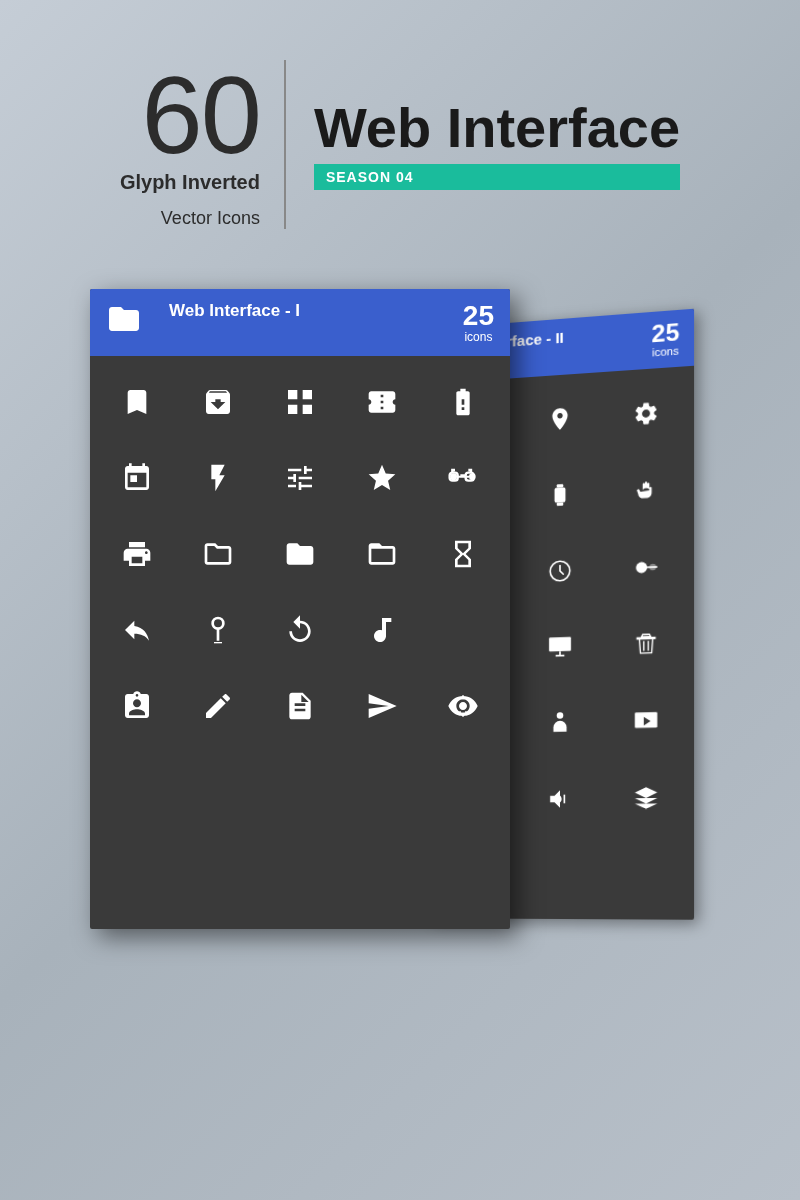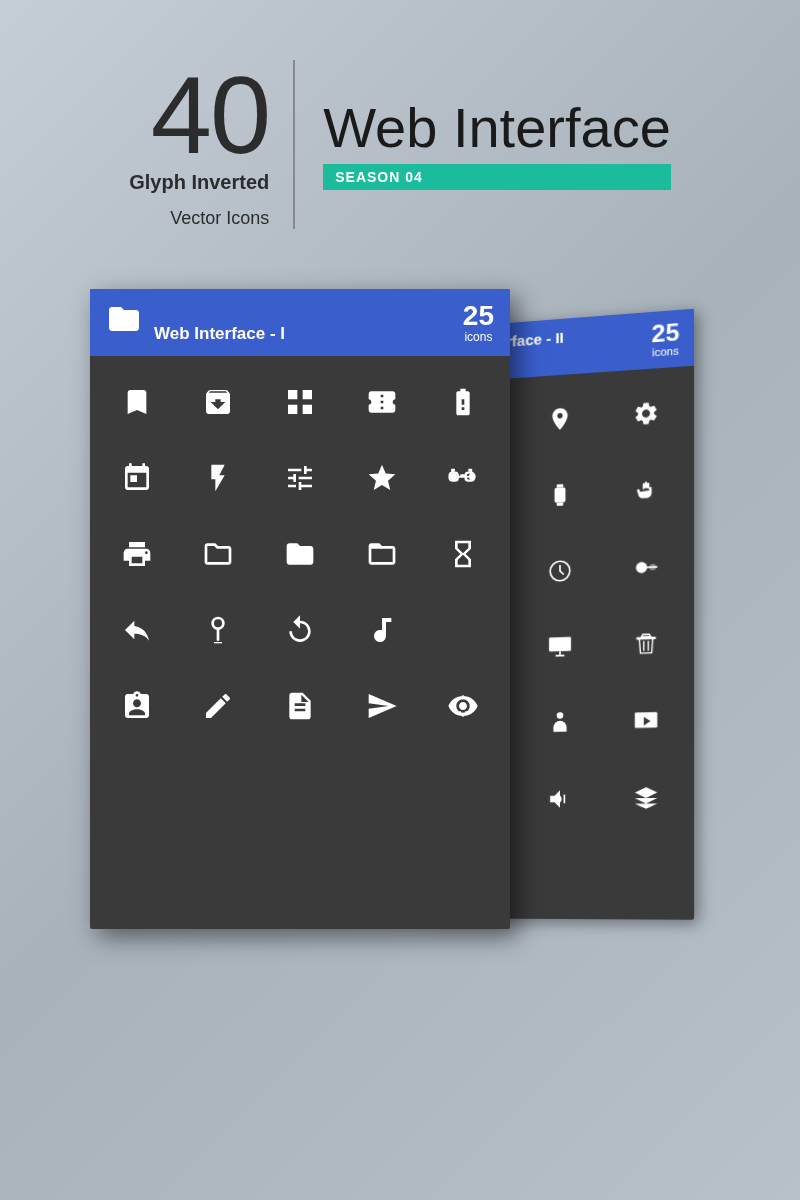--- a/index.html
+++ b/index.html
@@ -69,21 +69,21 @@
 
     .header-right {
       padding-left: 28px;
       display: flex;
       flex-direction: column;
       gap: 8px;
     }
 
     .main-title {
       font-size: 56px;
-      font-weight: 400;
+      font-weight: 700;
       color: #1a1a1a;
       line-height: 1;
     }
 
     .season-badge {
       background: #1abc9c;
       color: white;
       font-size: 14px;
       font-weight: 800;
       padding: 5px 12px;
@@ -159,22 +159,22 @@
     .book-front-header {
       background: #3a5fcd;
       padding: 12px 16px;
       display: flex;
       align-items: center;
       justify-content: space-between;
     }
 
     .book-front-header-left {
       display: flex;
-      align-items: flex-end;
-      gap: 12px;
+      align-items: flex-start;
+      gap: 27px;
     }
 
     .folder-icon-header {
       font-size: 28px;
       color: white;
     }
 
     .book-front-title {
       color: white;
       font-size: 17px;
@@ -242,21 +242,21 @@
       fill: white;
     }
   </style>
 </head>
 <body>
 
 <div class="page-container">
 
   <div class="header-section">
     <div class="header-left">
-      <span class="big-number">40</span>
+      <span class="big-number">60</span>
       <span class="header-subtitle">Glyph Inverted</span>
       <span class="header-subtitle-small">Vector Icons</span>
     </div>
     <div class="header-right">
       <span class="main-title">Web Interface</span>
       <span class="season-badge">SEASON 04</span>
     </div>
   </div>
 
   <div class="books-container">

